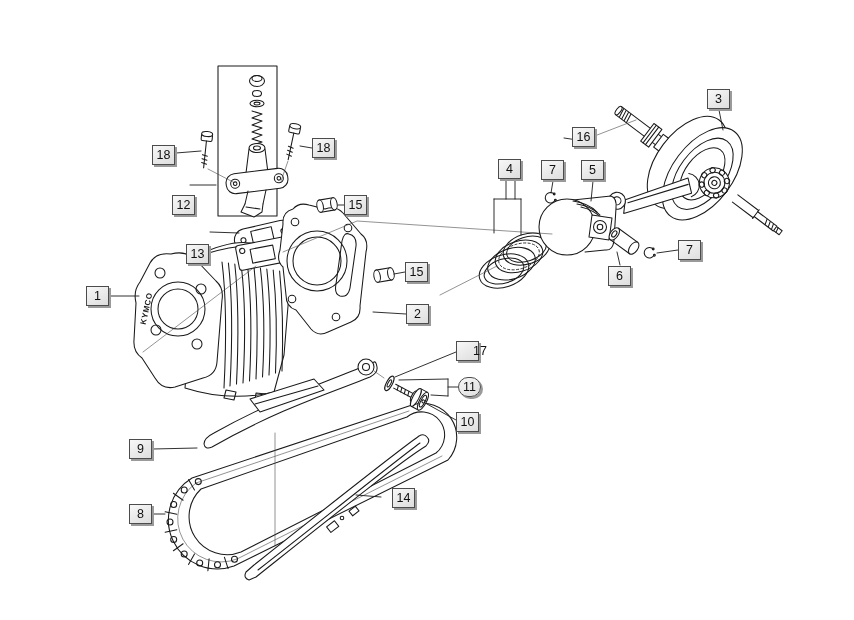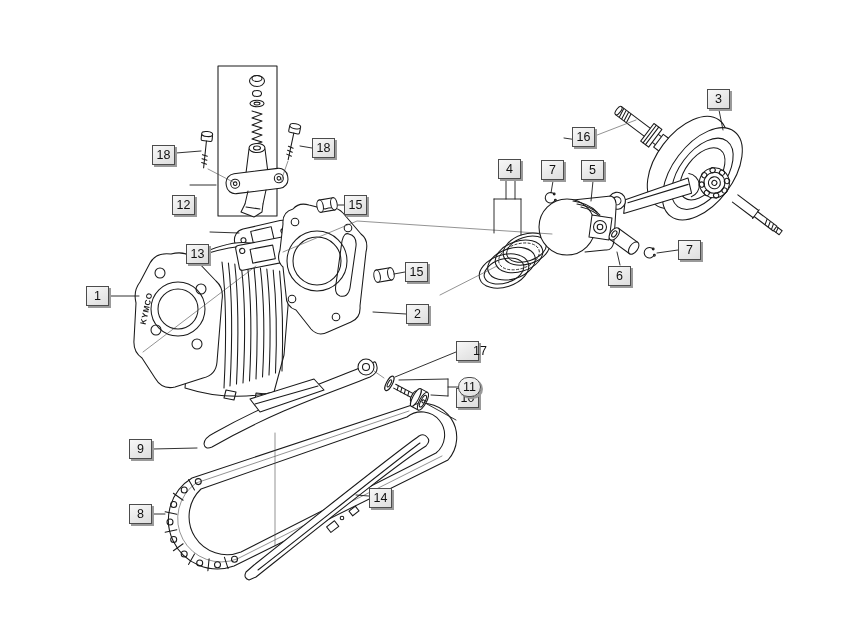--- a/index.html
+++ b/index.html
@@ -339,25 +339,25 @@
       <div class="callout" style="left: 86px; top: 286px;">1</div>
       <div class="callout" style="left: 406px; top: 304px;">2</div>
       <div class="callout" style="left: 707px; top: 89px;">3</div>
       <div class="callout" style="left: 498px; top: 159px;">4</div>
       <div class="callout" style="left: 581px; top: 160px;">5</div>
       <div class="callout" style="left: 608px; top: 266px;">6</div>
       <div class="callout" style="left: 541px; top: 160px;">7</div>
       <div class="callout" style="left: 678px; top: 240px;">7</div>
       <div class="callout" style="left: 129px; top: 504px;">8</div>
       <div class="callout" style="left: 129px; top: 439px;">9</div>
-      <div class="callout" style="left: 456px; top: 388px;">10</div>
+      <div class="callout" style="left: 456px; top: 412px;">10</div>
       <div class="callout" style="left: 458px; top: 377px; border-radius: 10px;">11</div>
       <div class="callout" style="left: 172px; top: 175px; margin-top: 20px;">12</div>
       <div class="callout" style="left: 186px; top: 222px; margin-top: 22px;">13</div>
-      <div class="callout" style="left: 369px; top: 488px;">14</div>
+      <div class="callout" style="left: 392px; top: 488px;">14</div>
       <div class="callout" style="left: 344px; top: 195px;">15</div>
       <div class="callout" style="left: 405px; top: 262px;">15</div>
       <div class="callout" style="left: 572px; top: 127px;">16</div>
       <div class="callout" style="left: 456px; top: 341px; padding-left: 16px;">17</div>
       <div class="callout" style="left: 152px; top: 145px;">18</div>
       <div class="callout" style="left: 312px; top: 138px;">18</div>
     </div>
 </div>
 
 </body></html>

